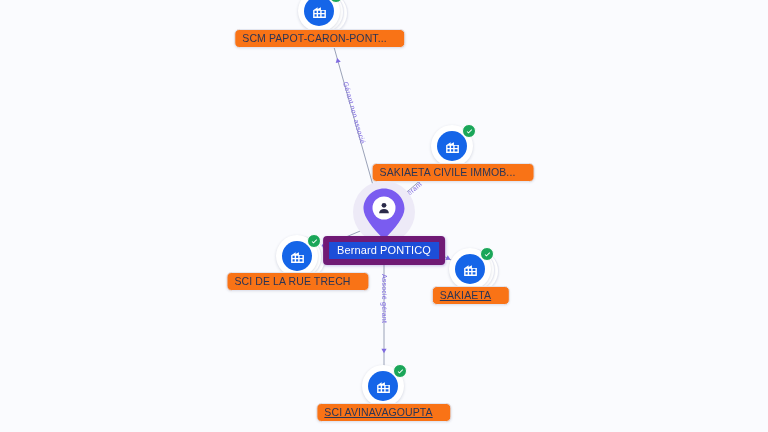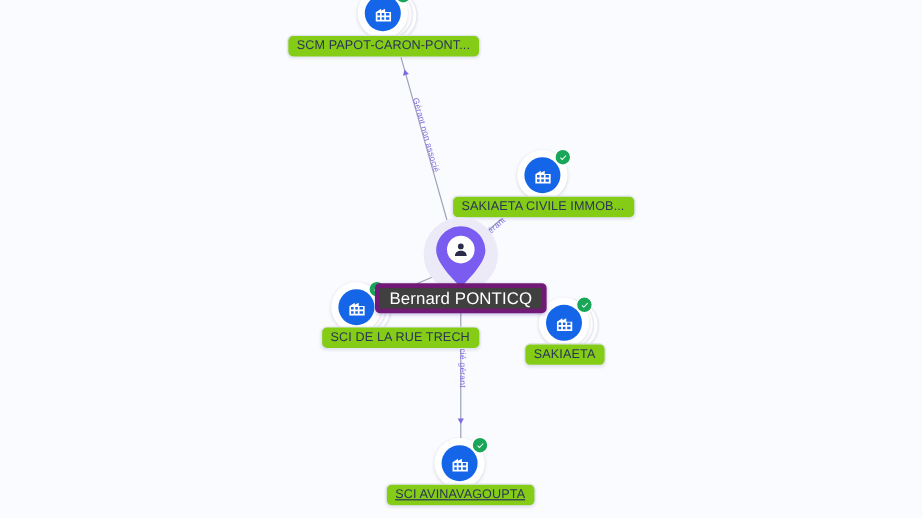--- a/index.html
+++ b/index.html
@@ -119,36 +119,36 @@
     height: 22px;
     display: flex;
     align-items: center;
     justify-content: center;
   }
 
   
   .node-label {
     position: absolute;
     transform: translateX(-50%);
-    background: #84cc16;
+    background: #f97316;
     border: 1px solid #e2e5ef;
     border-radius: 5px;
-    padding: 3px 8px 3px 7px;
+    padding: 3px 18px 3px 7px;
     font-size: 10.5px;
     line-height: 11px;
     color: #2b3556;
     white-space: nowrap;
     letter-spacing: 0.1px;
     box-shadow: 0 1px 2px rgba(40,50,90,0.08);
   }
   .node-label.primary {
-    background: #404040;
-    border: 4px solid #701a75;
+    background: #1d4ed8;
+    border: 6px solid #701a75;
     color: #ffffff;
-    font-size: 14px;
+    font-size: 11px;
     border-radius: 4px;
     padding: 3px 8px;
     box-shadow: 0 1px 3px rgba(80,60,180,0.30);
   }
 
   .edge-label {
     position: absolute;
     font-size: 7px;
     line-height: 8px;
     color: #7f6ae0;
@@ -228,40 +228,40 @@
               </svg>
             </div>
           </div>
           <div class="verified-badge">
             <svg width="9" height="9" viewBox="0 0 24 24" aria-hidden="true">
               <path fill="#ffffff" d="M9.3 17.2 4.6 12.5l1.5-1.5 3.2 3.2 8-8 1.5 1.5z"></path>
             </svg>
           </div>
         </div>
       </div>
-      <div class="node-label" style="left: 298px; top: 272px; margin-left: 36px;">SCI DE LA RUE TRECH</div>
+      <div class="node-label" style="left: 298px; top: 272px;">SCI DE LA RUE TRECH</div>
       <div class="node" style="left: 471px; top: 270px;">
         <div class="node-stack">
           <div class="stack-card c2"></div>
           <div class="stack-card c1"></div>
           <div class="node-disc">
             <div class="icon-circle">
               <svg width="17" height="17" viewBox="0 0 24 24" aria-hidden="true">
                 <path fill="#ffffff" d="M3 21V10.2L9.4 6v2.4L14 6v4h7v11H3zm2-2h3v-3H5v3zm0-5h3v-3H5v3zm5 5h3v-3h-3v3zm0-5h3v-3h-3v3zm5 5h4v-3h-4v3zm0-5h4v-3h-4v3z"></path>
               </svg>
             </div>
           </div>
           <div class="verified-badge">
             <svg width="9" height="9" viewBox="0 0 24 24" aria-hidden="true">
               <path fill="#ffffff" d="M9.3 17.2 4.6 12.5l1.5-1.5 3.2 3.2 8-8 1.5 1.5z"></path>
             </svg>
           </div>
         </div>
       </div>
-      <div class="node-label" style="left: 471px; top: 286px;">SAKIAETA</div>
+      <div class="node-label" style="left: 471px; top: 286px; text-decoration: underline;">SAKIAETA</div>
       <div class="node" style="left: 384px; top: 387px;">
         <div class="node-stack">
           <div class="node-disc">
             <div class="icon-circle">
               <svg width="17" height="17" viewBox="0 0 24 24" aria-hidden="true">
                 <path fill="#ffffff" d="M3 21V10.2L9.4 6v2.4L14 6v4h7v11H3zm2-2h3v-3H5v3zm0-5h3v-3H5v3zm5 5h3v-3h-3v3zm0-5h3v-3h-3v3zm5 5h4v-3h-4v3zm0-5h4v-3h-4v3z"></path>
               </svg>
             </div>
           </div>
           <div class="verified-badge">

